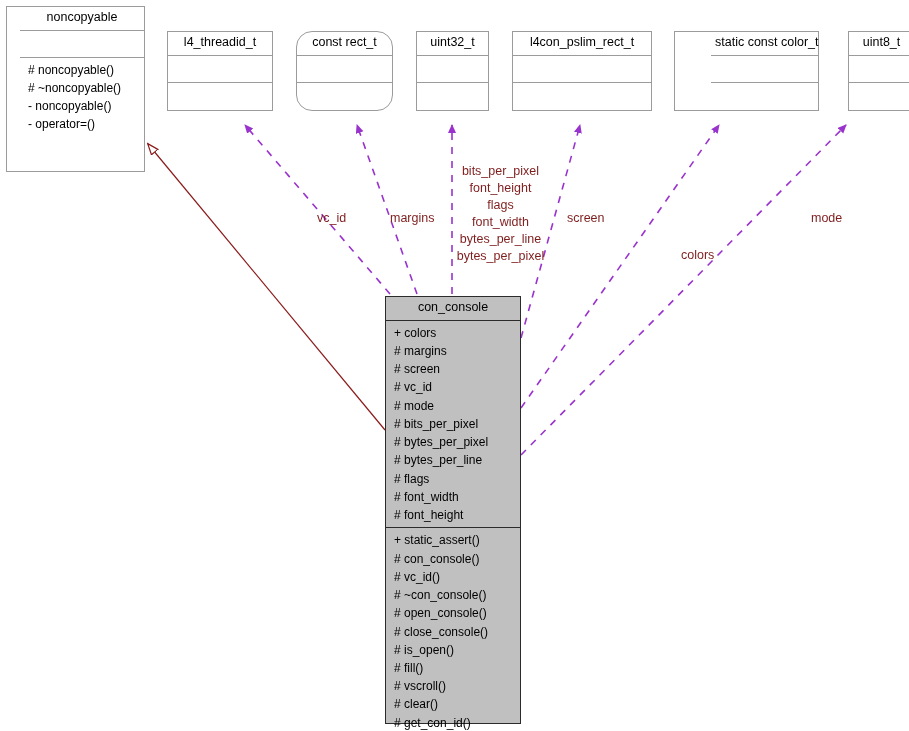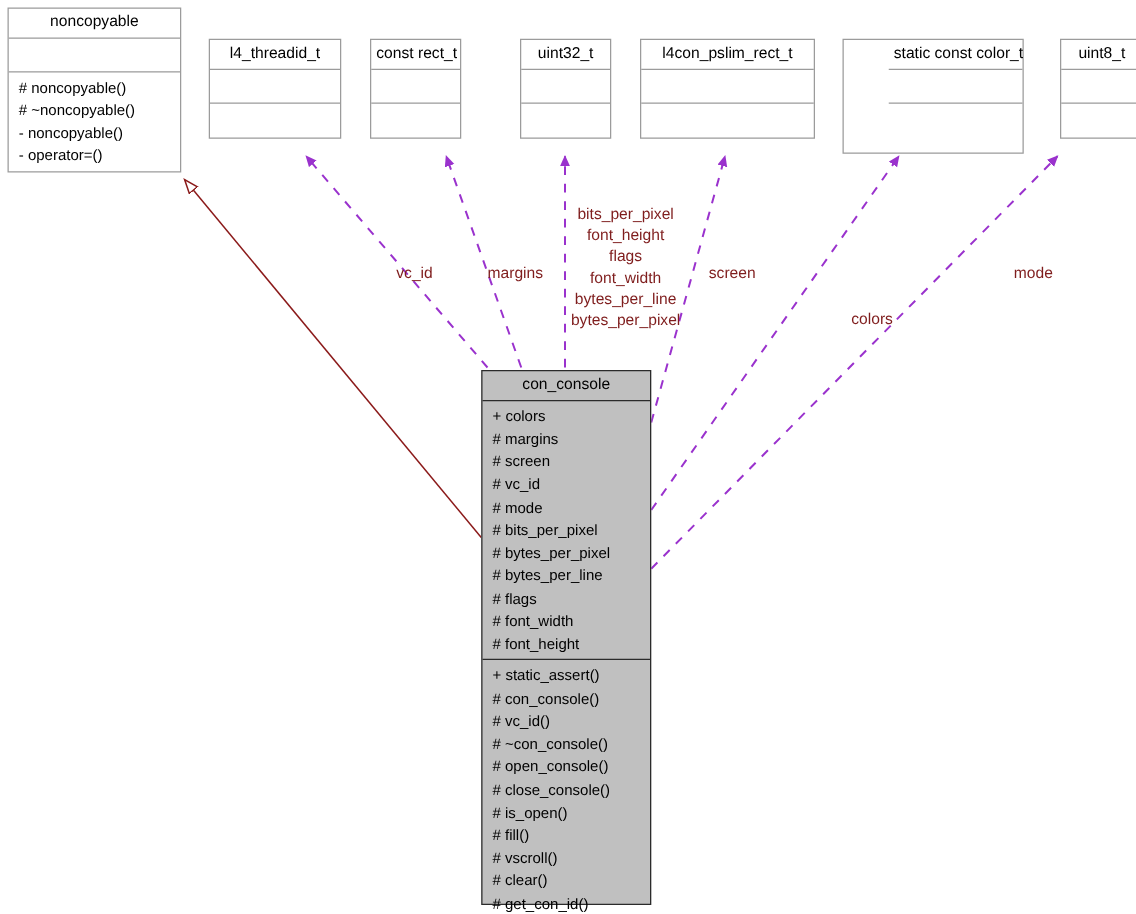--- a/index.html
+++ b/index.html
@@ -107,42 +107,42 @@
 
     <g>
       <path d="M 521,408 L 719,125" stroke="#9a32cd" stroke-width="1.6" fill="none" stroke-dasharray="7,7" marker-end="url(#arrow-usage)"></path>
     </g>
 
     <g>
       <path d="M 521,455 L 846,125" stroke="#9a32cd" stroke-width="1.6" fill="none" stroke-dasharray="7,7" marker-end="url(#arrow-usage)"></path>
     </g>
   </svg>
 
-  <div class="uml-box" style="left:6px; top:6px; width:139px; height:132px;">
+  <div class="uml-box" style="left:6px; top:6px; width:139px; height:166px;padding-left:13px;">
     <div class="uml-title">noncopyable</div>
     <div class="uml-sep"></div>
     <div class="uml-compart empty-compart"></div>
     <div class="uml-sep"></div>
     <div class="uml-compart">
       <div class="uml-row"># noncopyable()</div>
       <div class="uml-row"># ~noncopyable()</div>
       <div class="uml-row">- noncopyable()</div>
       <div class="uml-row">- operator=()</div>
     </div>
   </div>
 
   <div class="uml-box" style="left:167px; top:31px; width:106px; height:80px;">
     <div class="uml-title">l4_threadid_t</div>
     <div class="uml-sep"></div>
     <div class="uml-compart empty-compart"></div>
     <div class="uml-sep"></div>
     <div class="uml-compart empty-compart"></div>
   </div>
 
-  <div class="uml-box" style="left:296px; top:31px; width:73px; height:80px;">
+  <div class="uml-box" style="left:296px; top:31px; width:97px; height:80px;border-radius:16px;">
     <div class="uml-title">const rect_t</div>
     <div class="uml-sep"></div>
     <div class="uml-compart empty-compart"></div>
     <div class="uml-sep"></div>
     <div class="uml-compart empty-compart"></div>
   </div>
 
   <div class="uml-box" style="left:416px; top:31px; width:73px; height:80px;">
     <div class="uml-title">uint32_t</div>
     <div class="uml-sep"></div>
@@ -152,21 +152,21 @@
   </div>
 
   <div class="uml-box" style="left:512px; top:31px; width:140px; height:80px;">
     <div class="uml-title">l4con_pslim_rect_t</div>
     <div class="uml-sep"></div>
     <div class="uml-compart empty-compart"></div>
     <div class="uml-sep"></div>
     <div class="uml-compart empty-compart"></div>
   </div>
 
-  <div class="uml-box" style="left:674px; top:31px; width:145px; height:92px;padding-left:36px;">
+  <div class="uml-box" style="left:674px; top:31px; width:145px; height:80px;padding-left:36px;">
     <div class="uml-title">static const color_t</div>
     <div class="uml-sep"></div>
     <div class="uml-compart empty-compart"></div>
     <div class="uml-sep"></div>
     <div class="uml-compart empty-compart"></div>
   </div>
 
   <div class="uml-box" style="left:848px; top:31px; width:67px; height:80px;">
     <div class="uml-title">uint8_t</div>
     <div class="uml-sep"></div>

